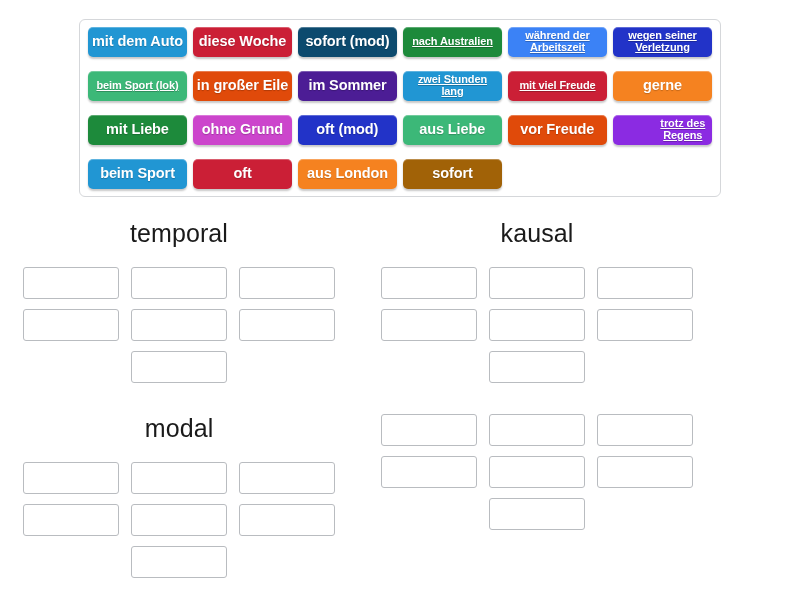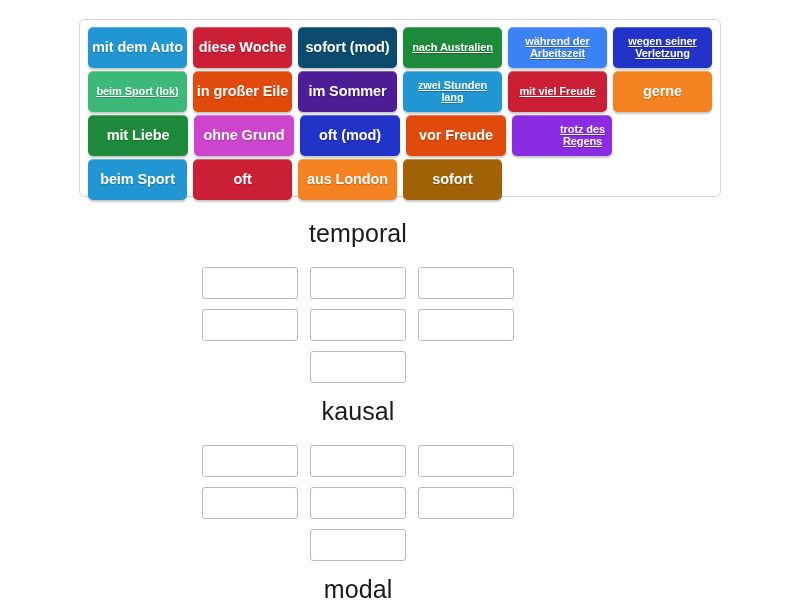--- a/index.html
+++ b/index.html
@@ -37,21 +37,21 @@
   .bank-row {
     display: flex;
     flex-direction: row;
     height: 41px;
     margin-bottom: 3px;
   }
   .bank-row:last-child { margin-bottom: 0; }
 
   .tile {
     width: 100px;
-    height: 41px;
+    height: 30px;
     margin-right: 6px;
     box-sizing: border-box;
     border-radius: 5px;
     display: flex;
     align-items: center;
     justify-content: center;
     text-align: center;
     color: #ffffff;
     font-size: 14.5px;
     font-weight: bold;
@@ -76,21 +76,21 @@
   .tile-spacer:last-child { margin-right: 0; }
 
   
   .groups {
     position: absolute;
     left: 0;
     top: 205px;
     width: 716px;
     height: 390px;
     display: grid;
-    grid-template-columns: 1fr;
+    grid-template-columns: 1fr 1fr;
     grid-template-rows: 1fr 1fr;
   }
 
   .group {
     position: relative;
     padding-top: 14px;
   }
 
   .group-title {
     text-align: center;
@@ -143,20 +143,21 @@
         <div class="tile" style="background: rgb(224, 74, 10);">in großer Eile</div>
         <div class="tile" style="background: #4c1d95;">im Sommer</div>
         <div class="tile two-line" style="background: rgb(33, 150, 211);">zwei Stunden lang</div>
         <div class="tile two-line" style="background: rgb(203, 31, 54);">mit viel Freude</div>
         <div class="tile" style="background: rgb(245, 130, 32);">gerne</div>
       </div>
       <div class="bank-row">
         <div class="tile" style="background: rgb(29, 138, 59);">mit Liebe</div>
         <div class="tile" style="background: rgb(204, 69, 204);">ohne Grund</div>
         <div class="tile" style="background: rgb(34, 51, 200);">oft (mod)</div>
+        <div class="tile" style="background: rgb(60, 184, 120);">aus Liebe</div>
         <div class="tile" style="background: rgb(224, 74, 10);">vor Freude</div>
         <div class="tile two-line" style="background: rgb(139, 43, 226); padding-left: 44px;">trotz des Regens</div>
       </div>
       <div class="bank-row">
         <div class="tile" style="background: rgb(33, 150, 211);">beim Sport</div>
         <div class="tile" style="background: rgb(203, 31, 54);">oft</div>
         <div class="tile" style="background: rgb(245, 130, 32);">aus London</div>
         <div class="tile" style="background: #a16207;">sofort</div>
         <div class="tile-spacer"></div>
         <div class="tile-spacer"></div>

